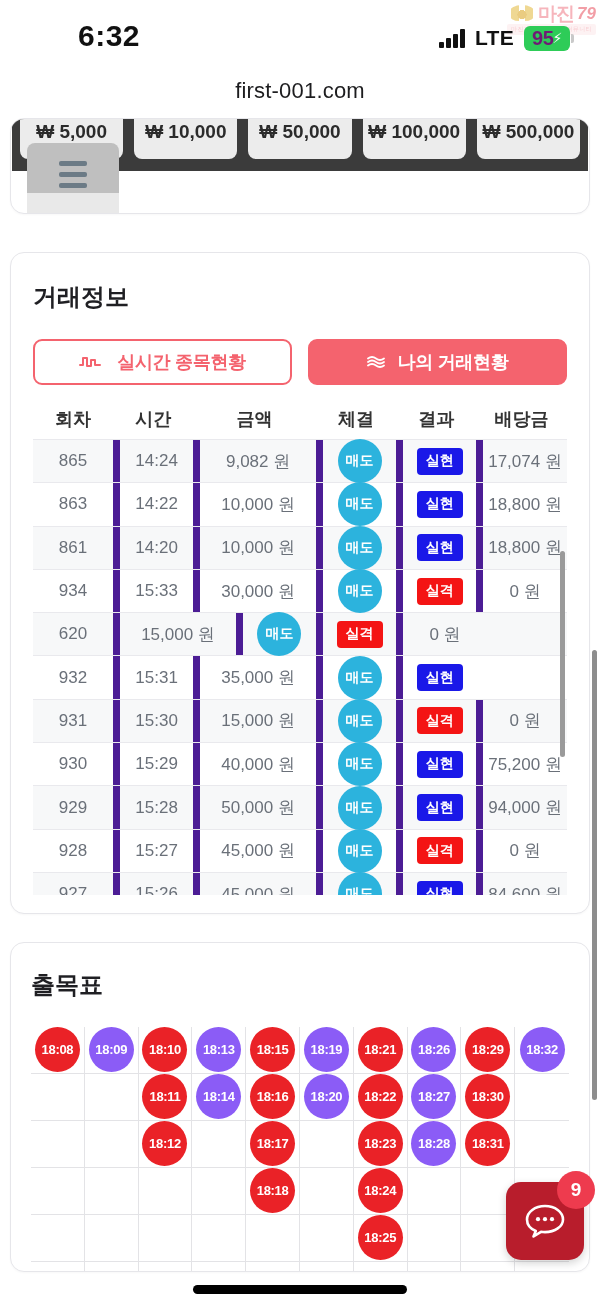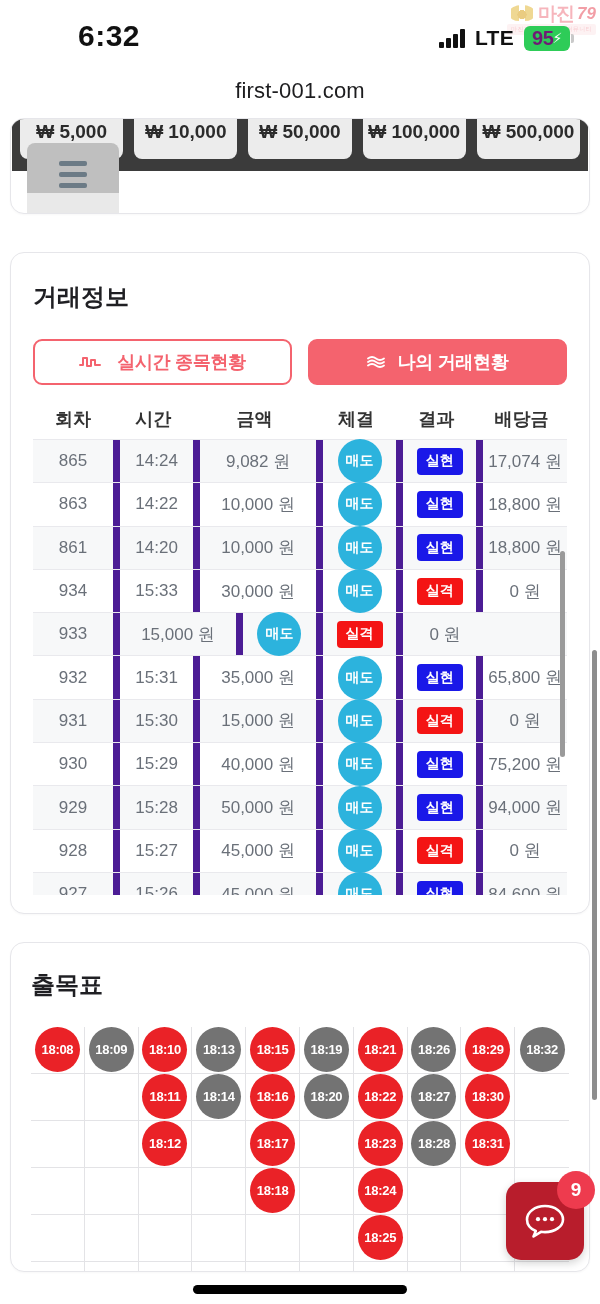--- a/index.html
+++ b/index.html
@@ -157,21 +157,21 @@
     height: 47px; border-right: 1px solid #e3e3e6; border-bottom: 1px solid #e3e3e6;
     display: flex; align-items: flex-start; justify-content: center;
   }
   .gcell:nth-child(10n) { border-right: none; }
   .dot {
     width: 45px; height: 45px; border-radius: 50%;
     display: flex; align-items: center; justify-content: center;
     color: #fff; font-size: 13px; font-weight: 600; letter-spacing: -.3px;
   }
   .dot.r { background: #ea2227; }
-  .dot.b { background: #737373; }
+  .dot.b { background: #8b5cf6; }
 
   
   .chatfab {
     position: absolute; right: 16px; bottom: 44px; width: 78px; height: 78px;
     background: #b81d2c; border-radius: 15px;
     display: flex; align-items: center; justify-content: center;
     box-shadow: 0 3px 8px rgba(0,0,0,.18);
   }
   .chatfab .badge {
     position: absolute; top: -11px; right: -11px; width: 38px; height: 38px;
@@ -317,41 +317,40 @@
             <div class="c c3">30,000 원</div>
             <div class="c c4">
               <div class="pill-buy">매도</div>
             </div>
             <div class="c c5">
               <div class="badge-res res-lose">실격</div>
             </div>
             <div class="c c6">0 원</div>
           </div>
           <div class="trow alt">
-            <div class="c c1">933</div>
+            <div class="c c1">620</div>
             <div class="c c3">15,000 원</div>
             <div class="c c4">
               <div class="pill-buy">매도</div>
             </div>
             <div class="c c5">
               <div class="badge-res res-lose">실격</div>
             </div>
             <div class="c c6">0 원</div>
           </div>
           <div class="trow">
             <div class="c c1">932</div>
             <div class="c c2">15:31</div>
             <div class="c c3">35,000 원</div>
             <div class="c c4">
               <div class="pill-buy">매도</div>
             </div>
             <div class="c c5">
               <div class="badge-res res-win">실현</div>
             </div>
-            <div class="c c6">65,800 원</div>
           </div>
           <div class="trow alt">
             <div class="c c1">931</div>
             <div class="c c2">15:30</div>
             <div class="c c3">15,000 원</div>
             <div class="c c4">
               <div class="pill-buy">매도</div>
             </div>
             <div class="c c5">
               <div class="badge-res res-lose">실격</div>

